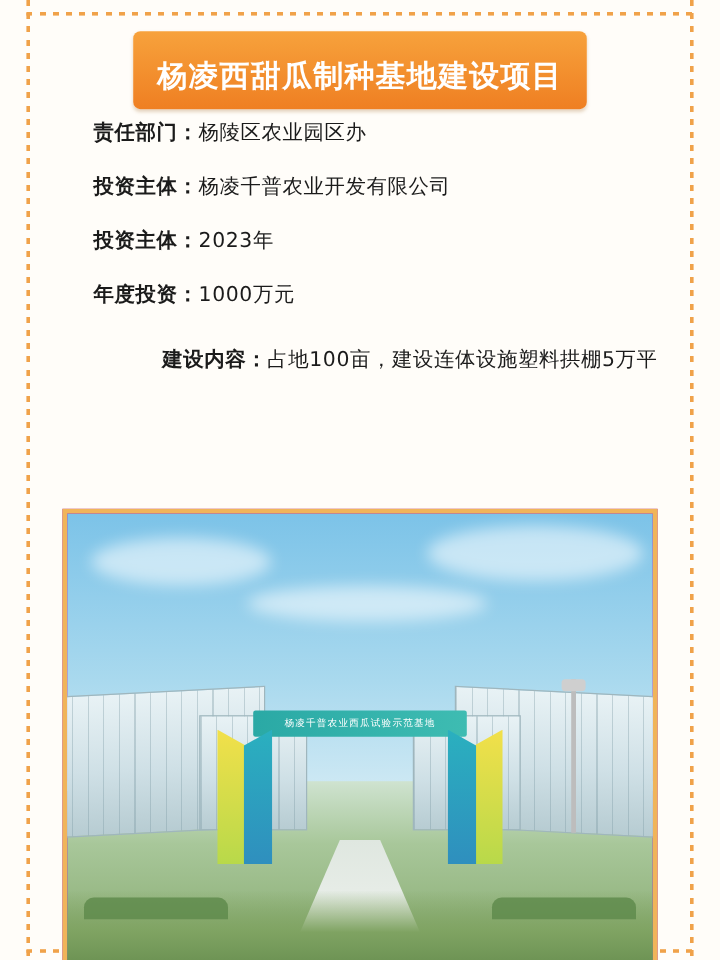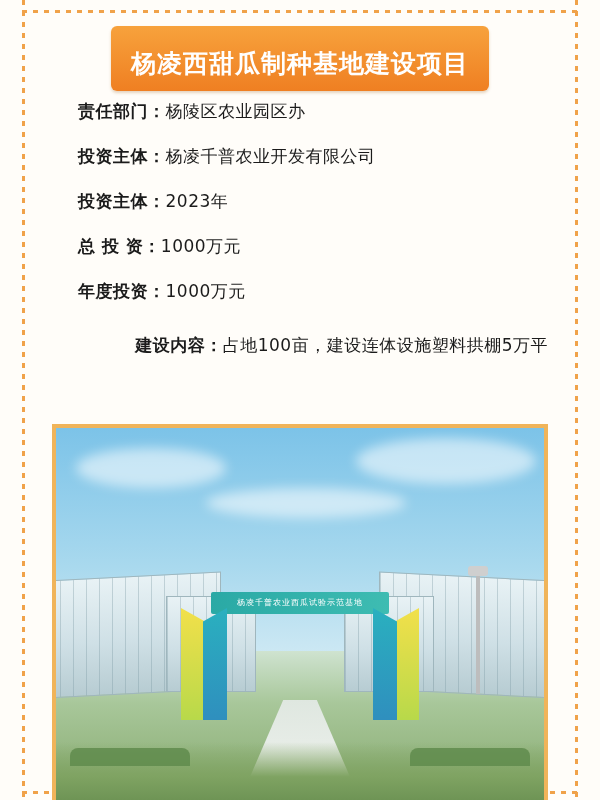--- a/index.html
+++ b/index.html
@@ -307,23 +307,20 @@
     </div>
 
     <div class="line">
       <span class="lbl">投资主体：</span><span>杨凌千普农业开发有限公司</span>
     </div>
 
     <div class="line">
       <span class="lbl">投资主体：</span><span>2023年</span>
     </div>
 
-    <div class="line">
-      <span class="lbl">总 投 资：</span><span>1000万元</span>
-    </div>
 
     <div class="line">
       <span class="lbl">年度投资：</span><span>1000万元</span>
     </div>
 
     <div class="line multi">
       <span class="lbl">建设内容：</span><span>占地100亩，建设连体设施塑料拱棚5万平</span>
     </div>
 
   </div>

